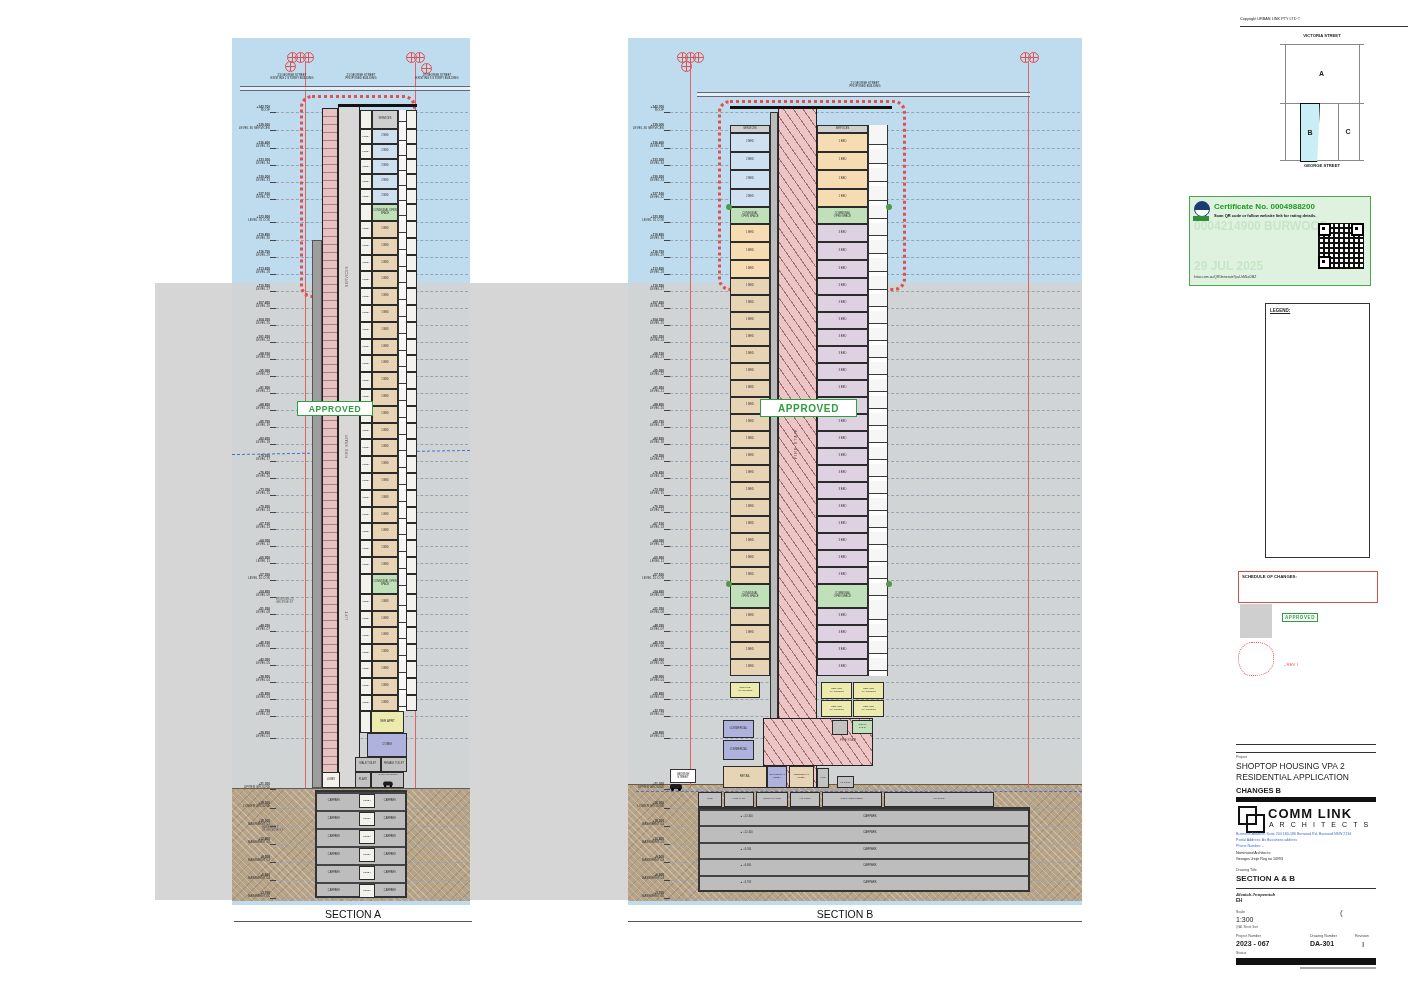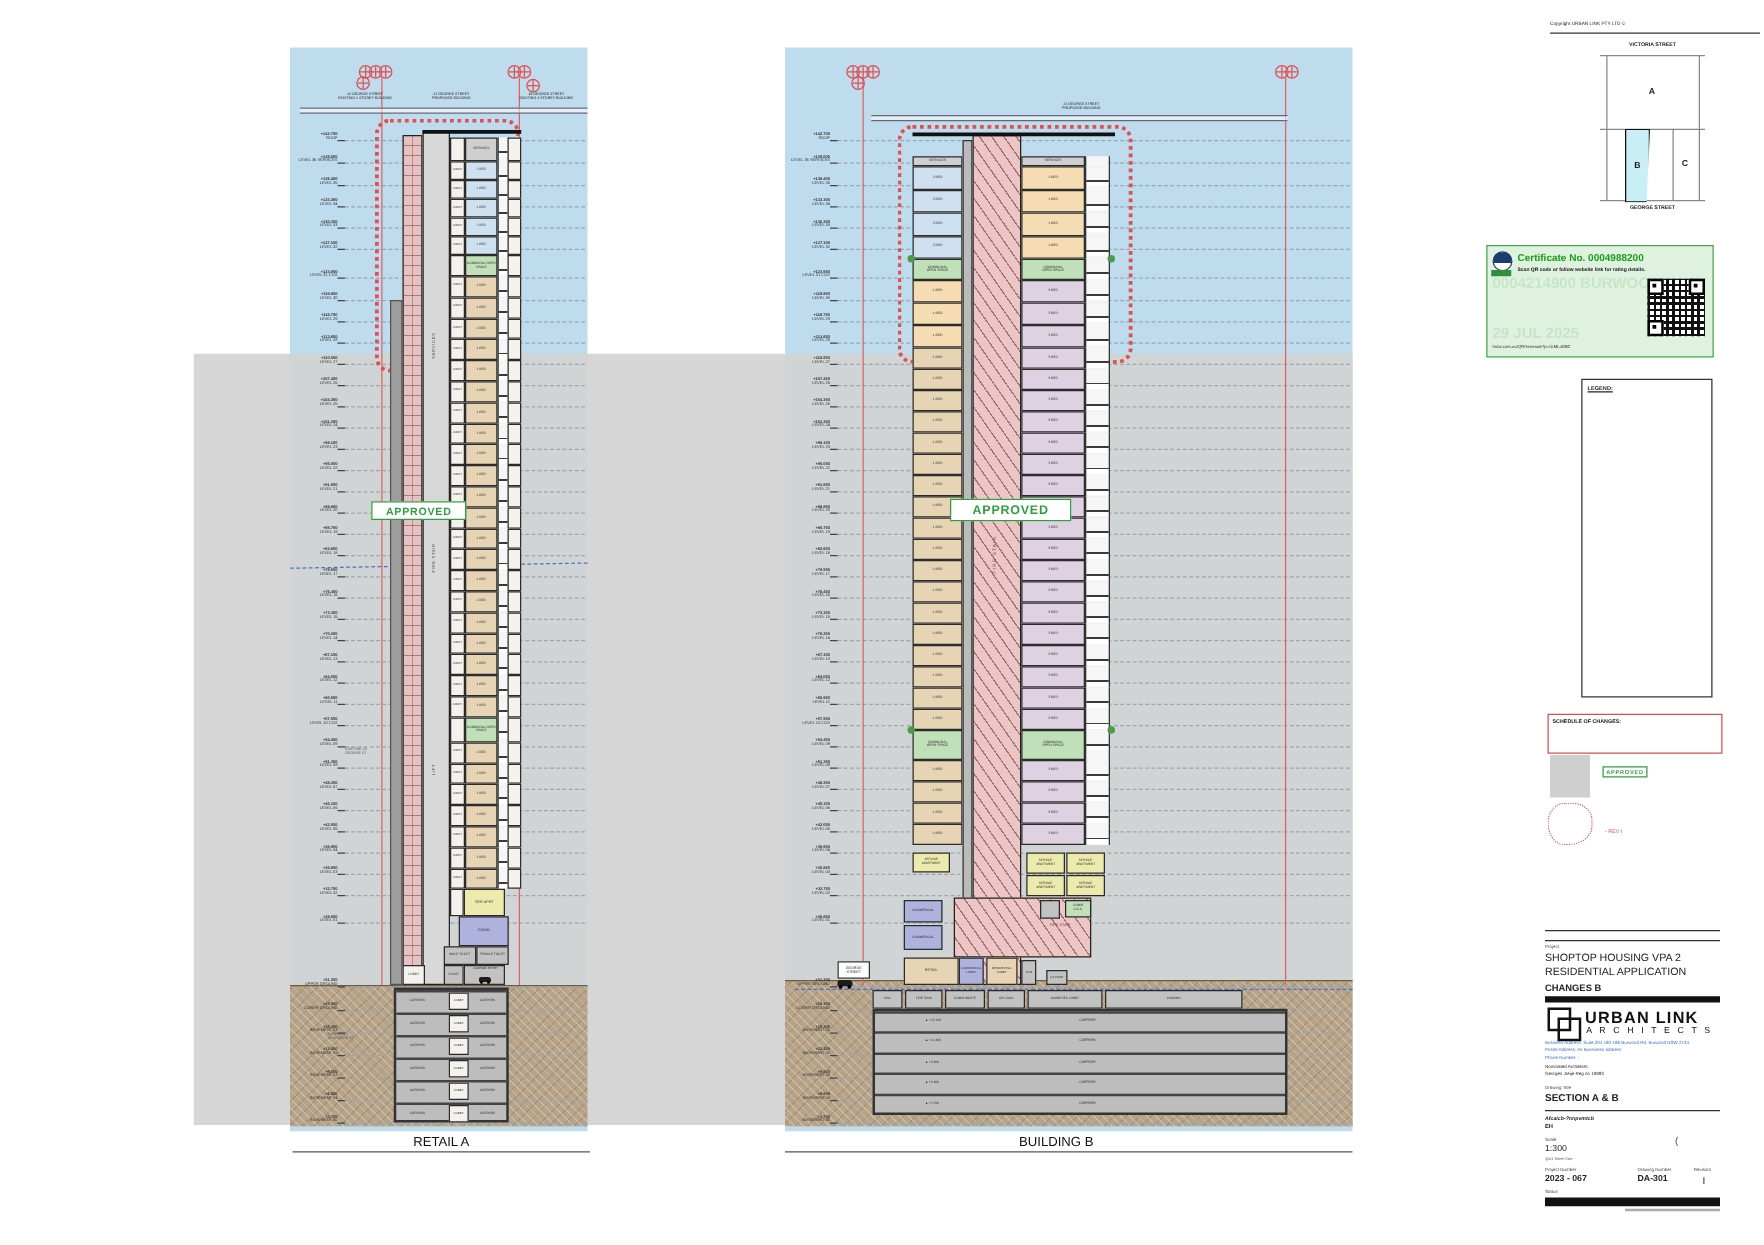--- a/index.html
+++ b/index.html
@@ -617,21 +617,21 @@
   <div class="abs tt ctr pre" style="left:404px;top:74px;width:66px;font-size:2.9px;">19 GEORGE STREET
 EXISTING 3 STOREY BUILDING</div>
   <div class="abs cloud" style="left:300px;top:95px;width:110px;height:197px;"></div>
   <div class="abs bluedash" style="left:232px;top:452px;width:238px;transform:rotate(-1deg);"></div>
   <div class="abs tt pre" style="left:276px;top:598px;width:30px;color:#555;font-size:2.9px;">EXISTING 23
 GEORGE ST</div>
   <div class="abs tt pre" style="left:262px;top:826px;width:34px;color:#555;font-size:2.9px;">BASEMENT
 23 GEORGE ST</div>
   <div class="abs stamp ctr" style="left:297px;top:401px;width:74px;height:13px;font-size:8.5px;z-index:9;">APPROVED</div>
   <div class="abs" style="left:234px;top:921px;width:238px;border-top:1px solid #555;"></div>
-  <div class="abs ctr" style="left:234px;top:908px;width:238px;font-size:10.5px;color:#111;">RETAIL A</div>
+  <div class="abs ctr" style="left:234px;top:908px;width:238px;font-size:10.5px;color:#111;">SECTION A</div>
 
   <div class="abs redline" style="left:690px;top:62px;width:1px;height:726px;"></div>
   <div class="abs redline" style="left:1028px;top:62px;width:1px;height:726px;"></div>
   <div class="abs bub" style="left:677px;top:52px;"></div>
   <div class="abs bub" style="left:685px;top:52px;"></div>
   <div class="abs bub" style="left:693px;top:52px;"></div>
   <div class="abs bub" style="left:681px;top:61px;"></div>
   <div class="abs bub" style="left:1020px;top:52px;"></div>
   <div class="abs bub" style="left:1028px;top:52px;"></div>
   <div class="abs band" style="left:697px;top:92px;width:333px;"></div>
@@ -639,21 +639,21 @@
     <span>21 GEORGE STREET</span><br>
     <span>PROPOSED BUILDING</span>
   </div>
   <div class="abs cloud" style="left:718px;top:100px;width:182px;height:185px;"></div>
   <div class="abs bluedash" style="left:636px;top:791px;width:446px;z-index:8;"></div>
   <div class="abs stamp ctr" style="left:760px;top:399px;width:95px;height:16px;font-size:10px;z-index:9;">APPROVED</div>
   <div class="abs box ctr tt pre" style="left:670px;top:769px;width:24px;height:12px;font-size:2.9px;z-index:8;">GEORGE
 STREET</div>
   <div class="abs car" style="left:670px;top:784px;z-index:8;"></div>
   <div class="abs" style="left:628px;top:921px;width:454px;border-top:1px solid #555;"></div>
-  <div class="abs" style="left:790px;top:908px;width:110px;text-align:center;font-size:10.5px;color:#111;">BUILDING B</div>
+  <div class="abs" style="left:790px;top:908px;width:110px;text-align:center;font-size:10.5px;color:#111;">SECTION B</div>
 
   <div class="abs rt" style="left:1240px;top:17px;font-size:3.8px;">Copyright URBAN LINK PTY LTD ©</div>
   <div class="abs" style="left:1240px;top:26px;width:168px;border-top:1px solid #333;"></div>
 
   <div class="abs" style="left:1280px;top:30px;width:84px;height:142px;">
     <div class="abs" style="left:0;top:3px;width:84px;text-align:center;font-size:4.2px;font-weight:bold;">VICTORIA STREET</div>
     <div class="abs" style="left:5px;top:14px;width:73px;height:116px;border-left:1px solid #888;border-right:1px solid #888;"></div>
     <div class="abs" style="left:0px;top:14px;width:84px;border-top:1px solid #888;"></div>
     <div class="abs" style="left:0px;top:73px;width:84px;border-top:1px solid #888;"></div>
     <div class="abs" style="left:0px;top:130px;width:84px;border-top:1px solid #888;"></div>
@@ -706,21 +706,21 @@
   <div class="abs revrow" id="rev-head" style="left:1236px;top:745px;width:140px;color:#333;"></div>
   <div class="abs" style="left:1236px;top:752px;width:140px;border-top:1px solid #333;"></div>
 
   <div class="abs rt" style="left:1236px;top:755px;color:#444;">Project</div>
   <div class="abs" style="left:1236px;top:761px;font-size:8.5px;">SHOPTOP HOUSING VPA 2</div>
   <div class="abs" style="left:1236px;top:772px;font-size:8.5px;">RESIDENTIAL APPLICATION</div>
   <div class="abs" style="left:1236px;top:786px;font-size:7.5px;font-weight:bold;">CHANGES B</div>
   <div class="abs blkbar" style="left:1236px;top:797px;width:140px;height:5px;"></div>
   <div class="abs sqlogo" style="left:1238px;top:806px;"></div>
   <div class="abs sqlogo" style="left:1246px;top:814px;background:transparent;"></div>
-  <div class="abs" style="left:1268px;top:806px;font-size:13px;font-weight:bold;letter-spacing:1px;color:#111;">URBAN LINK</div>
+  <div class="abs" style="left:1268px;top:806px;font-size:13px;font-weight:bold;letter-spacing:1px;color:#111;">COMM LINK</div>
   <div class="abs" style="left:1269px;top:821px;font-size:7px;letter-spacing:2.1px;color:#111;">A R C H I T E C T S</div>
   <div class="abs rt blue-t" style="left:1236px;top:832px;width:142px;">Business Address: Suite 204 180-186 Burwood Rd,  Burwood NSW 2134</div>
   <div class="abs rt blue-t" style="left:1236px;top:838px;">Postal Address: As Bussiness address</div>
   <div class="abs rt blue-t" style="left:1236px;top:844px;">Phone Number: -</div>
   <div class="abs rt" style="left:1236px;top:851px;">Nominated Architects:</div>
   <div class="abs rt" style="left:1236px;top:857px;">Georges Jreije Reg no 10993</div>
   <div class="abs rt" style="left:1236px;top:868px;color:#444;">Drawing Title</div>
   <div class="abs" style="left:1236px;top:874px;font-size:8px;font-weight:bold;">SECTION A &amp; B</div>
   <div class="abs" style="left:1236px;top:888px;width:140px;border-top:1px solid #333;"></div>
   <div class="abs" style="left:1236px;top:892px;font-size:4.2px;font-weight:bold;font-style:italic;">Afcaicb-?nnpvmtcb</div>

